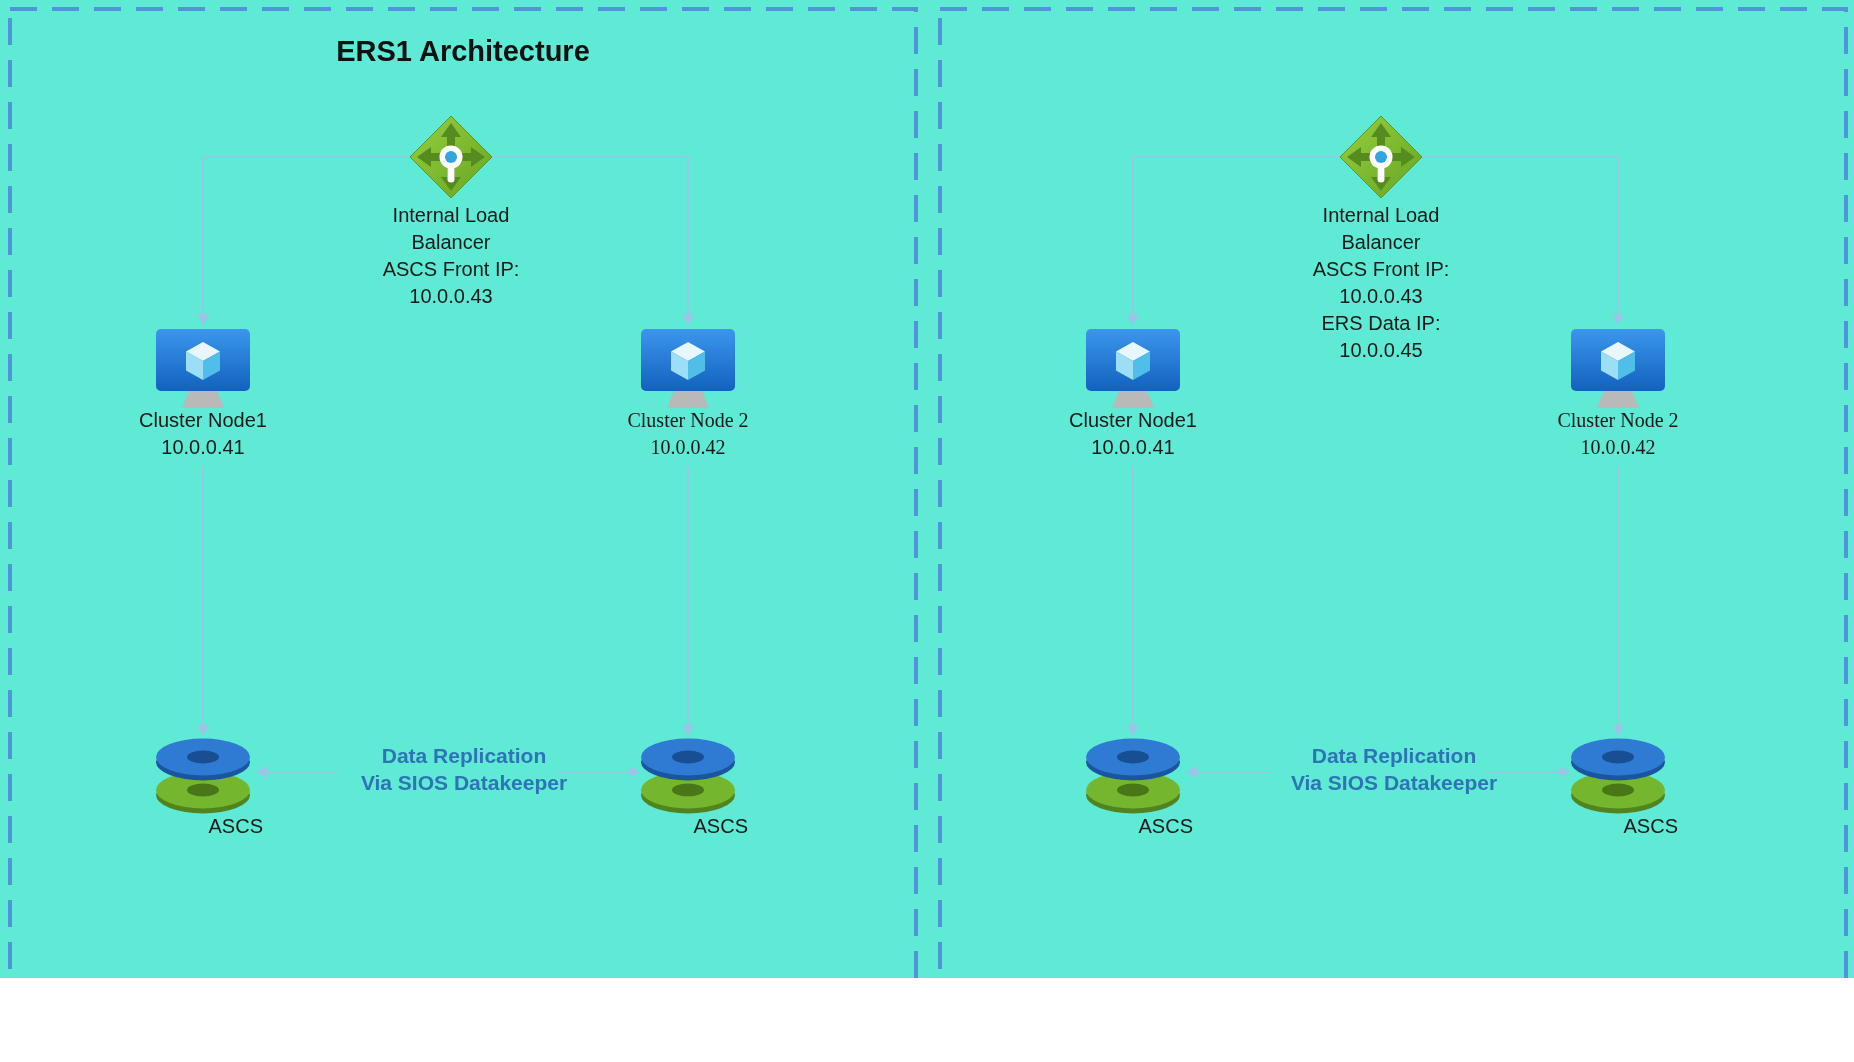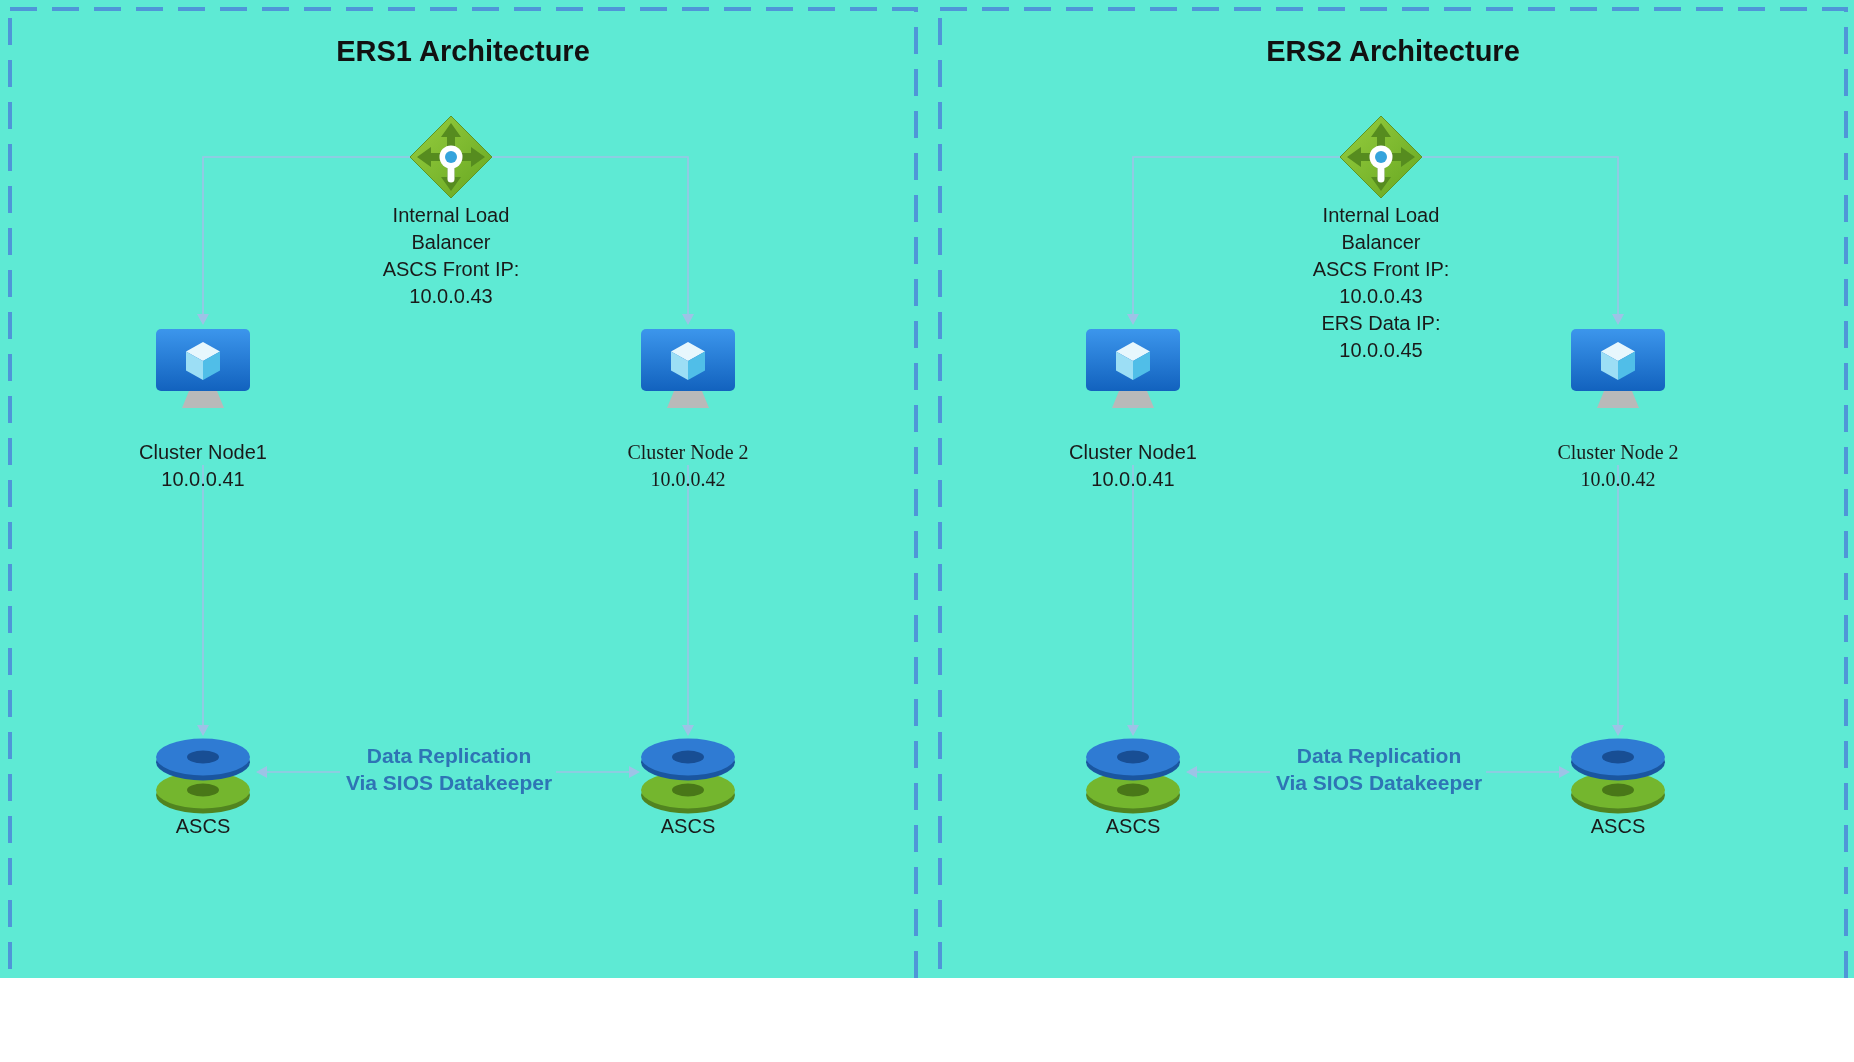--- a/index.html
+++ b/index.html
@@ -15,31 +15,31 @@
   .title{
     position:absolute;left:0;right:0;top:28px;text-align:center;
     font-size:29px;font-weight:bold;color:#111;
   }
   .lb-text{
     position:absolute;left:443px;top:195px;transform:translateX(-50%);
     text-align:center;font-size:20px;line-height:27px;white-space:nowrap;
   }
   .node-label{
     position:absolute;width:240px;top:400px;text-align:center;
-    font-size:20px;line-height:27px;margin-top:32px;
+    font-size:20px;line-height:27px;
   }
   .node-label.n1{left:75px;}
   .node-label.n2{left:560px;font-family:Liberation Serif, serif;}
   .ascs-label{
-    position:absolute;width:120px;top:808px;text-align:center;font-size:20px;
+    position:absolute;width:120px;top:808px;text-align:right;font-size:20px;
   }
   .ascs-label.d1{left:135px;}
   .ascs-label.d2{left:620px;}
   .repl-label{
-    position:absolute;left:441px;top:735px;transform:translateX(-50%);
+    position:absolute;left:456px;top:735px;transform:translateX(-50%);
     text-align:center;font-size:21px;line-height:27px;font-weight:bold;
     color:var(--replication_text,#2E74B5);white-space:nowrap;
   }
 </style>
 </head>
 <body>
 
 <div id="canvas">
 
   <svg width="0" height="0" style="position:absolute" aria-hidden="true">
@@ -150,21 +150,20 @@
       <path class="conn" d="M548,765 H621"></path>
       <polygon class="arrowhead" points="621,759 621,771 632,765"></polygon>
 
       <use href="#def-lb" transform="translate(443,150)"></use>
       <use href="#def-vm" transform="translate(195,322)"></use>
       <use href="#def-vm" transform="translate(680,322)"></use>
       <use href="#def-disks" transform="translate(195,750)"></use>
       <use href="#def-disks" transform="translate(680,750)"></use>
     </svg>
 
-    <div class="title">ERS2 Architecture</div>
 
     <div class="lb-text">
       <div>Internal Load</div>
       <div>Balancer</div>
       <div>ASCS Front IP:</div>
       <div>10.0.0.43</div>
       <div>ERS Data IP:</div>
       <div>10.0.0.45</div>
     </div>
 

